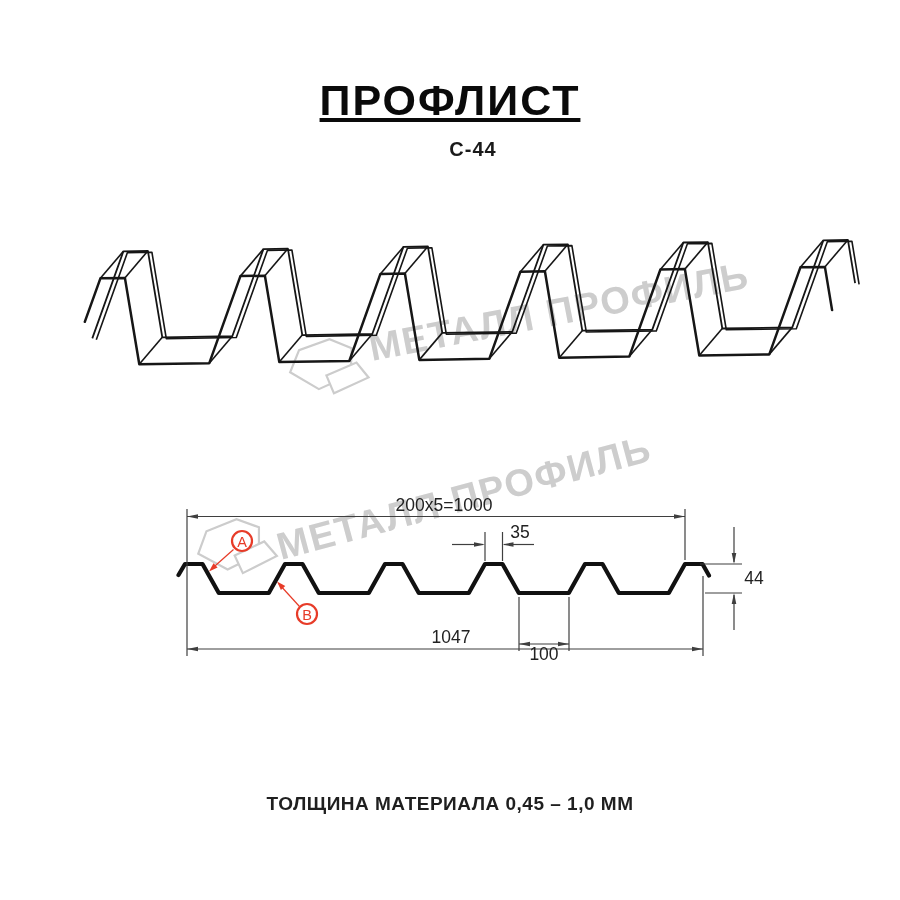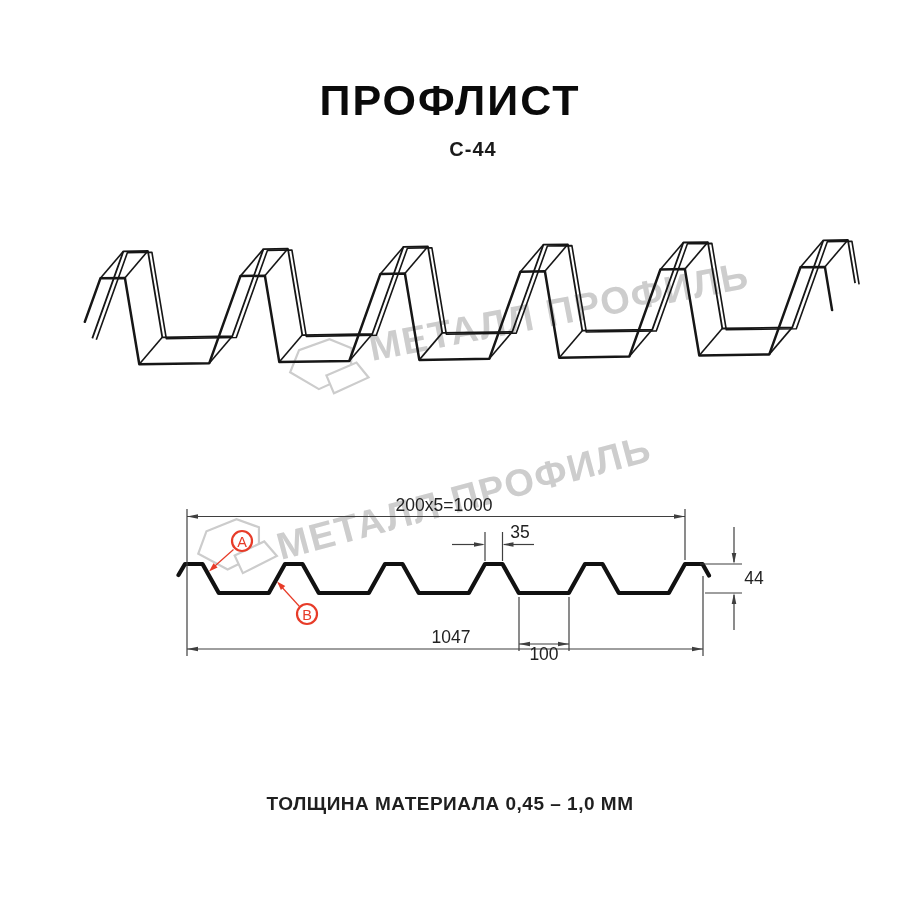--- a/index.html
+++ b/index.html
@@ -1,20 +1,20 @@
 <!DOCTYPE html>
 <html><head>
 <meta charset="utf-8">
 <style>
   html,body{margin:0;padding:0;background:#ffffff;}
   #stage{position:relative;width:900px;height:900px;background:#ffffff;overflow:hidden;
          font-family:"Liberation Sans","DejaVu Sans",sans-serif;}
   #drawing{position:absolute;left:0;top:0;}
   .abs{position:absolute;left:0;width:100%;text-align:center;}
-  .title{top:76px;font-size:43px;font-weight:bold;letter-spacing:2px;color:#0a0a0a;}
+  .title{top:76px;font-size:43px;font-weight:bold;letter-spacing:2px;color:#0a0a0a;text-decoration:underline;}
   .subtitle{top:138px;font-size:20px;font-weight:bold;letter-spacing:1px;color:#1a1a1a;margin-left:23px;}
   .footer-note{top:793px;font-size:19px;font-weight:bold;letter-spacing:0.5px;color:#1f1f1f;}
   text{font-family:"Liberation Sans","DejaVu Sans",sans-serif;}
   .dim-t{font-size:17.5px;fill:#222222;}
   .red-t{font-size:14.5px;fill:#e73b28;}
   .wm-t{font-size:38px;font-weight:bold;letter-spacing:1.5px;fill:#cdcdcd;}
 </style>
 </head>
 <body>
 

